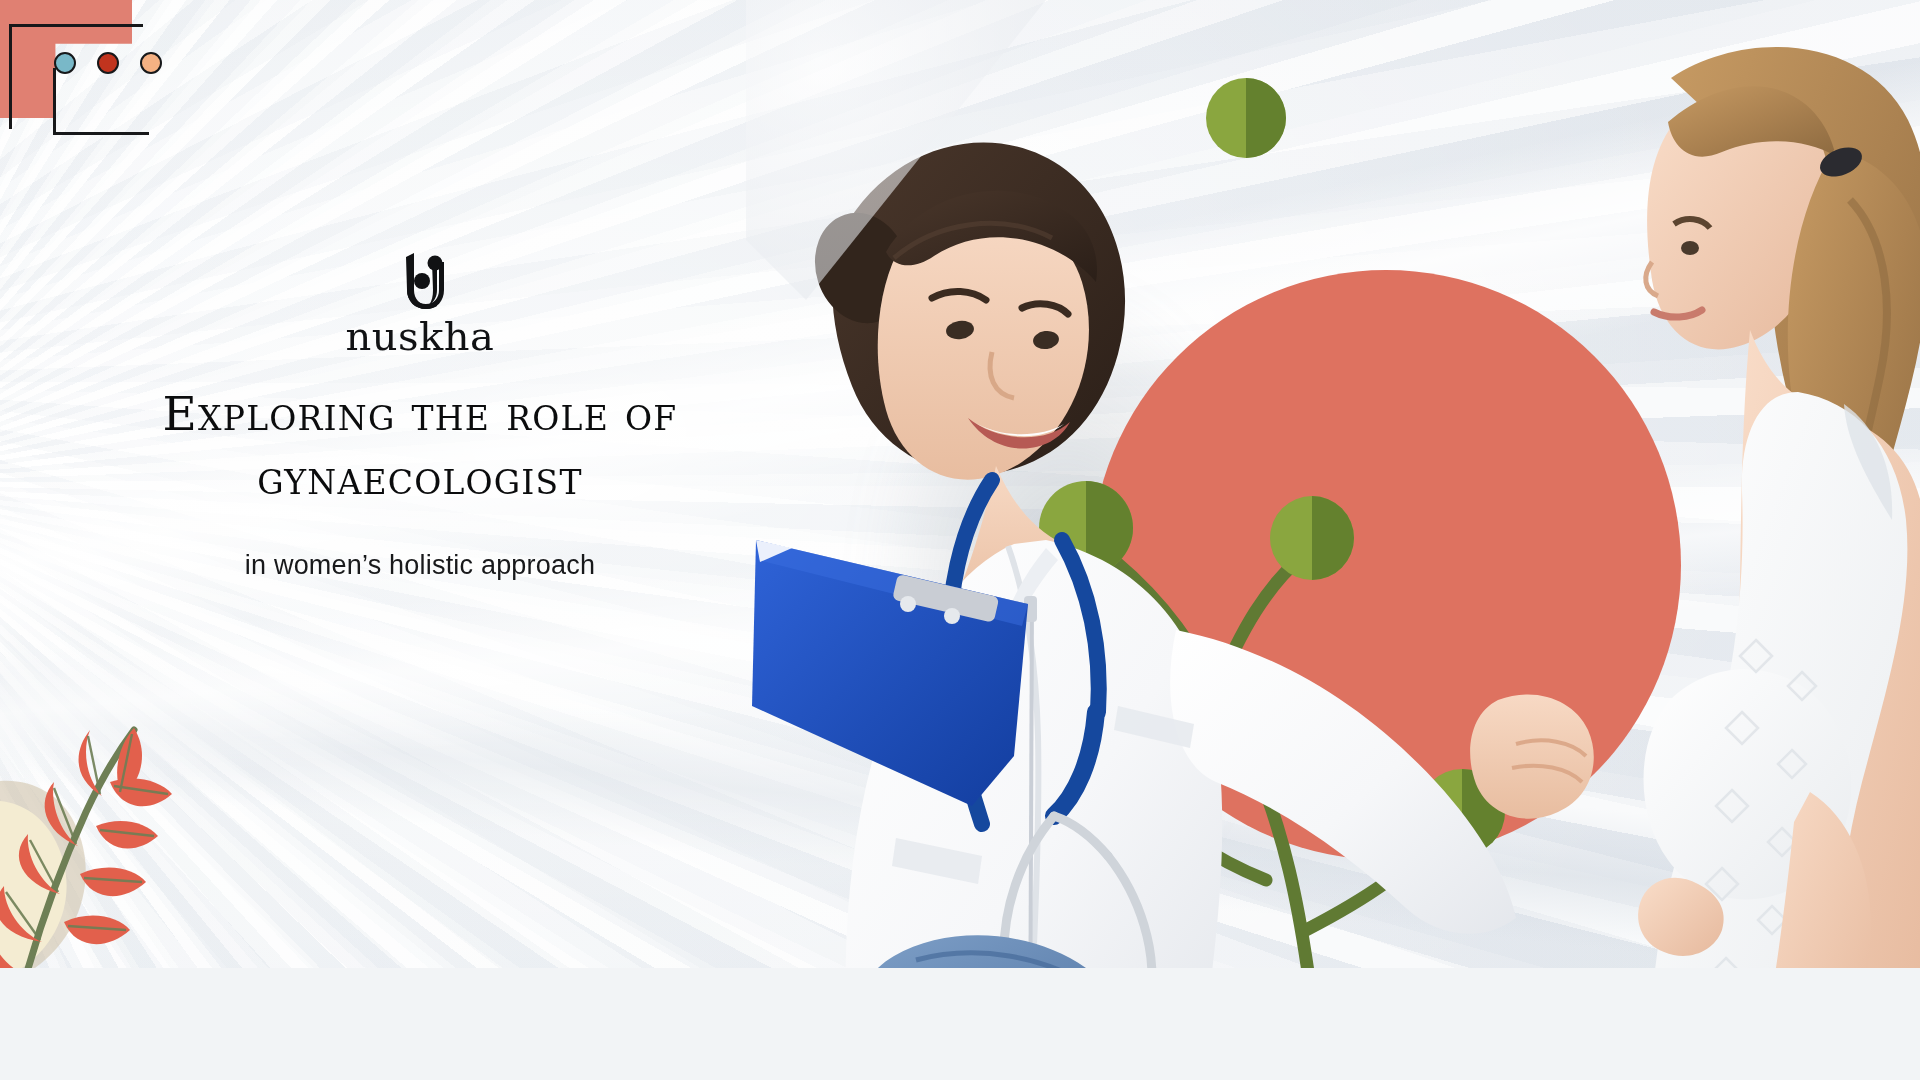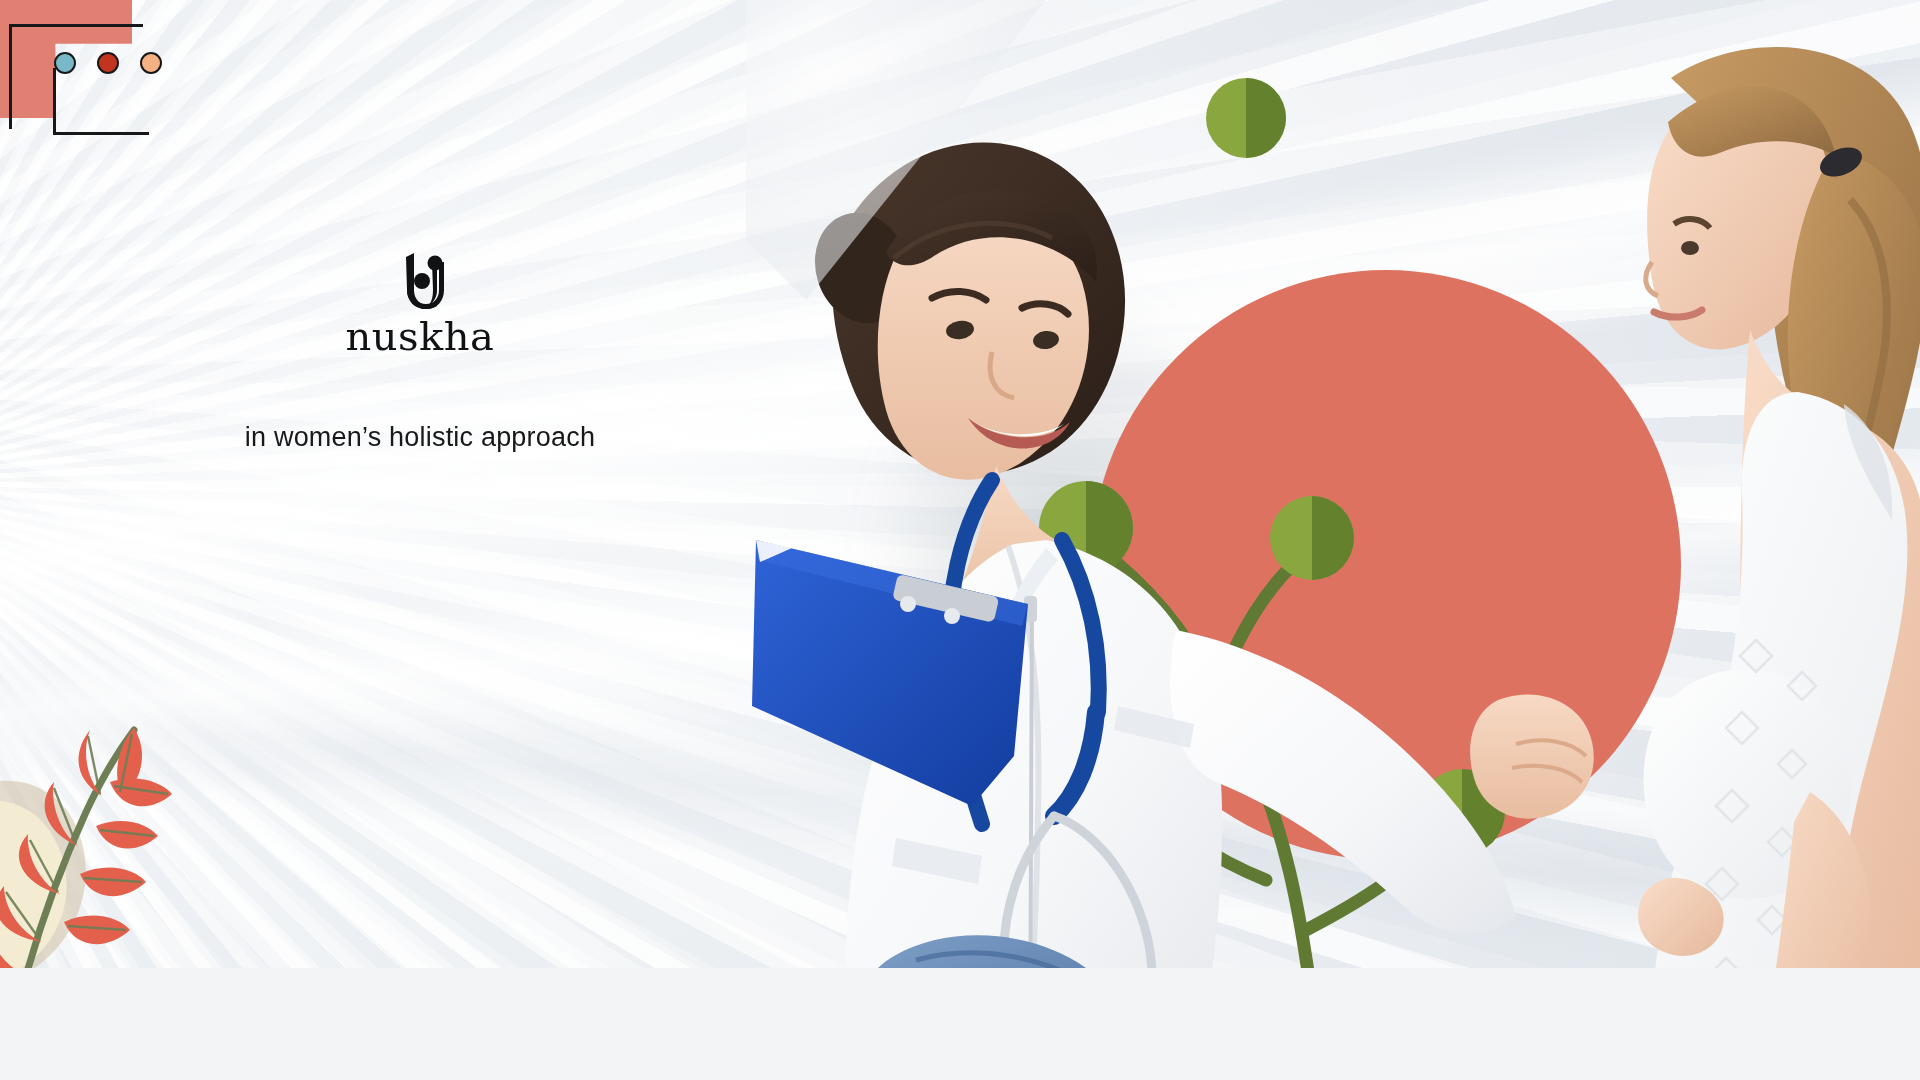--- a/index.html
+++ b/index.html
@@ -404,17 +404,21 @@
         <path d="M39 12 L 44 12 L 44 40 C 44 47, 41 52, 36 55 C 39 51, 40 46, 40 40 Z" fill="#111214"></path>
         <path d="M14 40 C 14 51, 22 59, 33 59 C 44 59, 51 51, 51 40 L 51 12 L 46 12 L 46 40
                  C 46 48, 41 54, 33 54 C 25 54, 19 48, 19 40 Z" fill="#111214"></path>
 
         <circle cx="42" cy="13" r="7.5" fill="#111214"></circle>
         <circle cx="29" cy="31" r="8" fill="#111214"></circle>
       </svg>
       <div class="brand-word">nuskha</div>
     </div>
 
+    <h1 class="headline">
+      <span class="ln">Exploring the role of</span>
+      <span class="ln">gynaecologist</span>
+    </h1>
 
     <div class="subline">in women’s holistic approach</div>
   </div>
 
 </div>
 
 </body></html>

